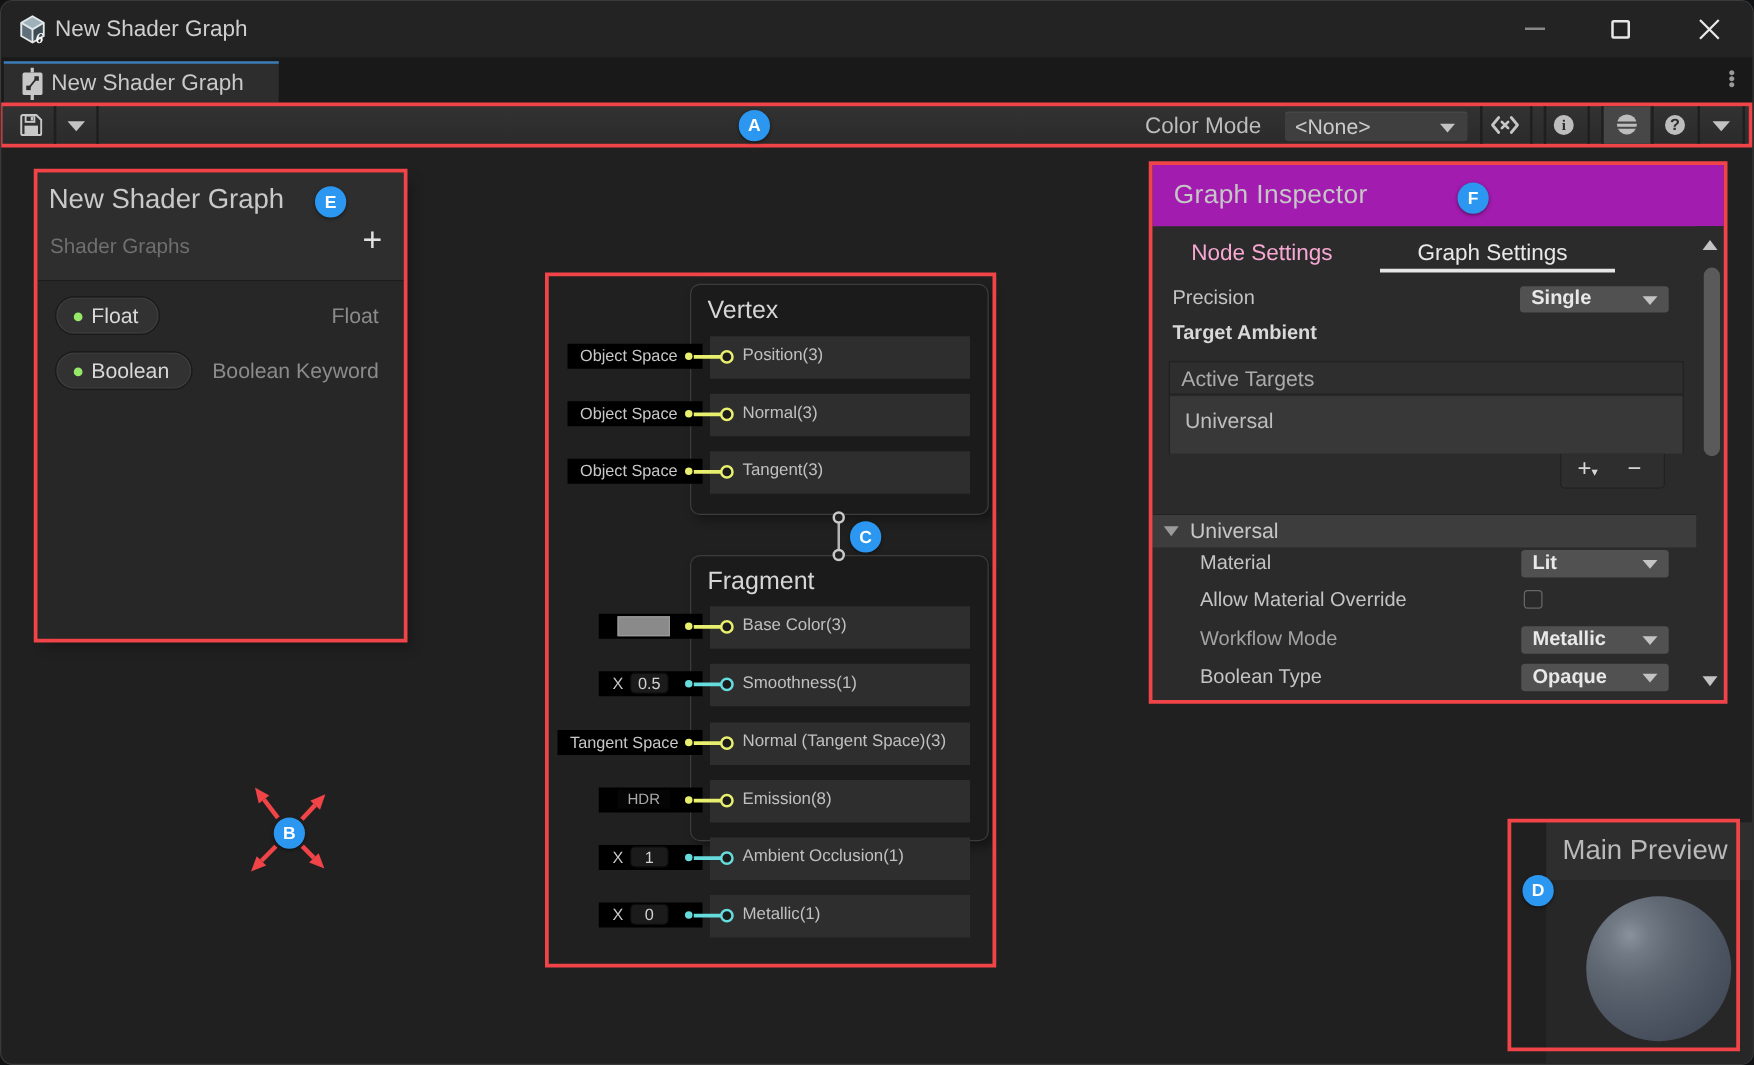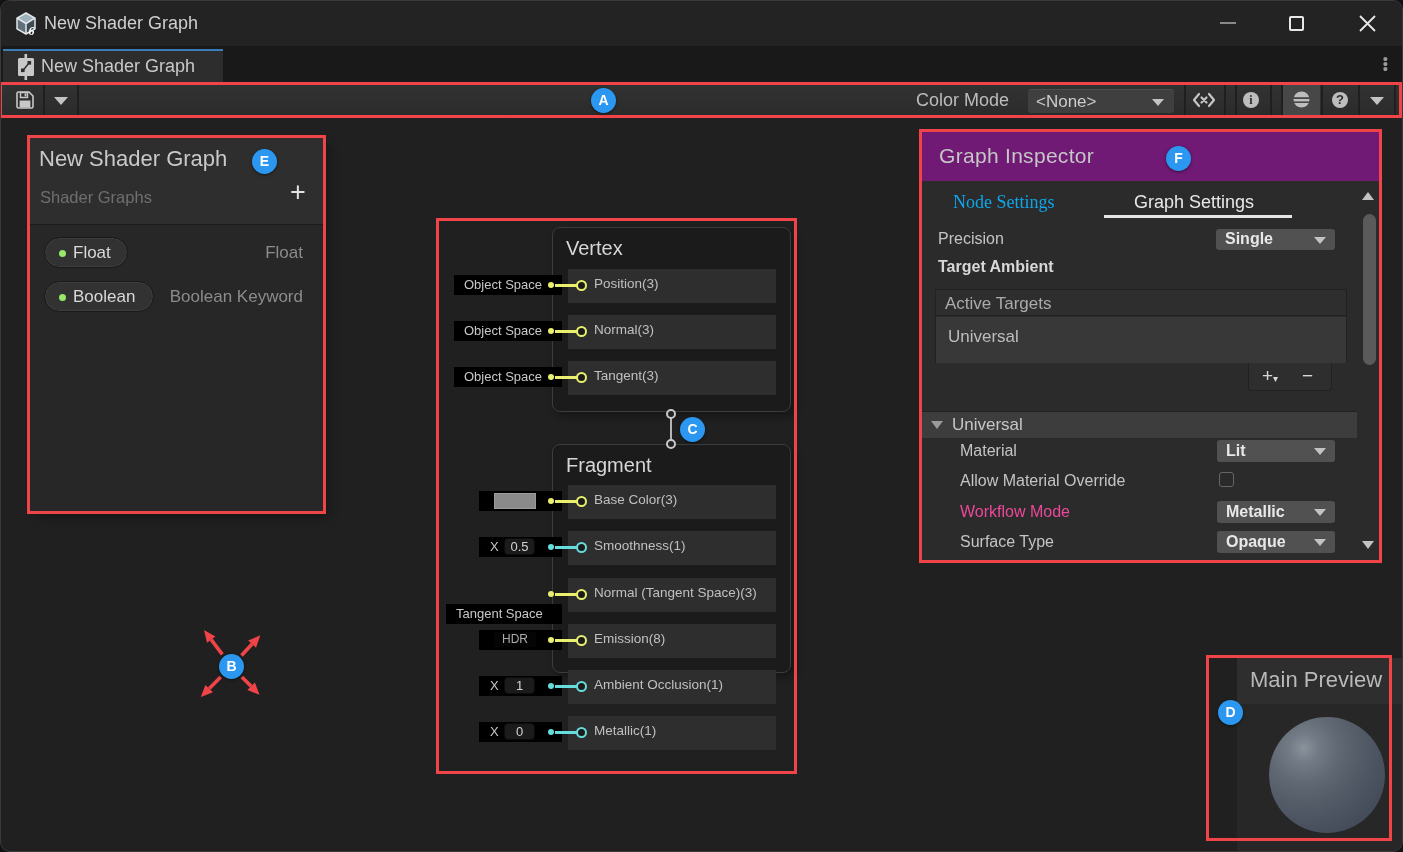--- a/index.html
+++ b/index.html
@@ -215,21 +215,21 @@
         <span class="abs" style="left:15px; top:2px; width:42px; height:16px; background:#8a8a8a; border:1px solid #9a9a9a;"></span>
       </div>
     <div class="idot dY" style="left:547px; top:497px;"></div>
       <div class="iline lY" style="left:554px; top:498.5px;"></div>
     <div class="iw" style="left:478px; top:536px; width:83px;">
         <span class="iwtxt" style="left:11px;">X</span>
         <span class="ibox">0.5</span>
       </div>
     <div class="idot dC" style="left:547px; top:543px;"></div>
       <div class="iline lC" style="left:554px; top:544.5px;"></div>
-    <div class="iw" style="left:445px; top:603px; width:116px;">
+    <div class="iw" style="left:445px; top:583px; width:116px;">
         <span class="iwtxt" style="left:10px;">Tangent Space</span>
       </div>
     <div class="idot dY" style="left:547px; top:590px;"></div>
       <div class="iline lY" style="left:554px; top:591.5px;"></div>
     <div class="iw" style="left:478px; top:629px; width:83px;">
         <span class="abs" style="left:15px; top:2px; width:42px; height:15px; background:#050505; color:#ababab; font-size:12px; text-align:center; line-height:15px;">HDR</span>
       </div>
     <div class="idot dY" style="left:547px; top:636px;"></div>
       <div class="iline lY" style="left:554px; top:637.5px;"></div>
     <div class="iw" style="left:478px; top:675px; width:83px;">
@@ -258,25 +258,25 @@
     <g fill="#f04449">
       <path d="M13 9 L16.0 21.8 L24.4 15.4 Z"></path>
       <path d="M69.3 14.3 L57.2 19.5 L65.0 26.7 Z"></path>
       <path d="M9.8 76.1 L22.0 71.3 L14.4 63.9 Z"></path>
       <path d="M68.5 73.8 L63.9 61.6 L56.3 69.0 Z"></path>
     </g>
   </svg>
   <div class="badge" style="left:218px; top:653px;">B</div>
 
   <div id="inspector" class="panel" style="left:921px; top:131px; width:457px; height:428px; background:#2b2b2b;">
-    <div class="phead" style="height:49px; background:#701a75;">
+    <div class="phead" style="height:49px; background:#a21caf;">
       <div class="abs" style="left:17px; top:12px; font-size:21px; letter-spacing:0.3px; color:#c6c6c6;">Graph Inspector</div>
     </div>
 
-    <div class="abs" style="left:31px; top:60px; font-size:18px; color:#0ea5e9;font-family:Liberation Serif, serif;">Node Settings</div>
+    <div class="abs" style="left:31px; top:60px; font-size:18px; color:#f9a8d4;">Node Settings</div>
     <div class="abs" style="left:212px; top:60px; font-size:18px; color:#e8e8e8;">Graph Settings</div>
     <div class="abs" style="left:182px; top:83px; width:188px; height:3px; background:#e6e6e6;"></div>
 
     <div class="abs" style="left:16px; top:98px; font-size:16px; color:#c4c4c4;">Precision</div>
     <div class="dd" style="left:294px; top:97px; width:119px; height:21px;">
         <span class="abs" style="left:9px; top:1px; font-size:16px;">Single</span>
         <span class="arr"></span>
       </div>
     <div class="abs" style="left:16px; top:126px; font-size:16px; font-weight:bold; color:#d8d8d8;">Target Ambient</div>
 
@@ -297,26 +297,26 @@
       <div class="abs" style="left:9px; top:9px; width:0; height:0; border-left:6px solid transparent; border-right:6px solid transparent; border-top:8px solid #9a9a9a;"></div>
       <div class="abs" style="left:30px; top:3px; font-size:17px; color:#c6c6c6;">Universal</div>
     </div>
     <div class="abs" style="left:38px; top:310px; font-size:16px; color:#c4c4c4;">Material</div>
     <div class="dd" style="left:295px; top:308px; width:118px; height:22px;">
         <span class="abs" style="left:9px; top:2px; font-size:16px;">Lit</span>
         <span class="arr"></span>
       </div>
     <div class="abs" style="left:38px; top:340px; font-size:16px; color:#c4c4c4;">Allow Material Override</div>
     <div class="abs" style="left:297px; top:340px; width:15px; height:15px; background:#2a2a2a; border:1px solid #666; border-radius:3px;"></div>
-    <div class="abs" style="left:38px; top:371px; font-size:16px; color:#ec4899;">Workflow Mode</div>
+    <div class="abs" style="left:38px; top:371px; font-size:16px; color:#a3a3a3;">Workflow Mode</div>
     <div class="dd" style="left:295px; top:369px; width:118px; height:22px;">
         <span class="abs" style="left:9px; top:2px; font-size:16px;">Metallic</span>
         <span class="arr"></span>
       </div>
-    <div class="abs" style="left:38px; top:401px; font-size:16px; color:#c4c4c4;">Surface Type</div>
+    <div class="abs" style="left:38px; top:401px; font-size:16px; color:#c4c4c4;">Boolean Type</div>
     <div class="dd" style="left:295px; top:399px; width:118px; height:22px;">
         <span class="abs" style="left:9px; top:2px; font-size:16px;">Opaque</span>
         <span class="arr"></span>
       </div>
 
     <div class="abs" style="left:435px; top:49px; width:22px; height:379px; background:#2b2b2b;">
       <div class="abs" style="left:5px; top:11px; width:0; height:0; border-left:6px solid transparent; border-right:6px solid transparent; border-bottom:8px solid #c3c3c3;"></div>
       <div class="abs" style="left:6px; top:33px; width:13px; height:151px; background:#5a5a5a; border-radius:7px;"></div>
       <div class="abs" style="left:5px; top:360px; width:0; height:0; border-left:6px solid transparent; border-right:6px solid transparent; border-top:8px solid #c3c3c3;"></div>
     </div>

